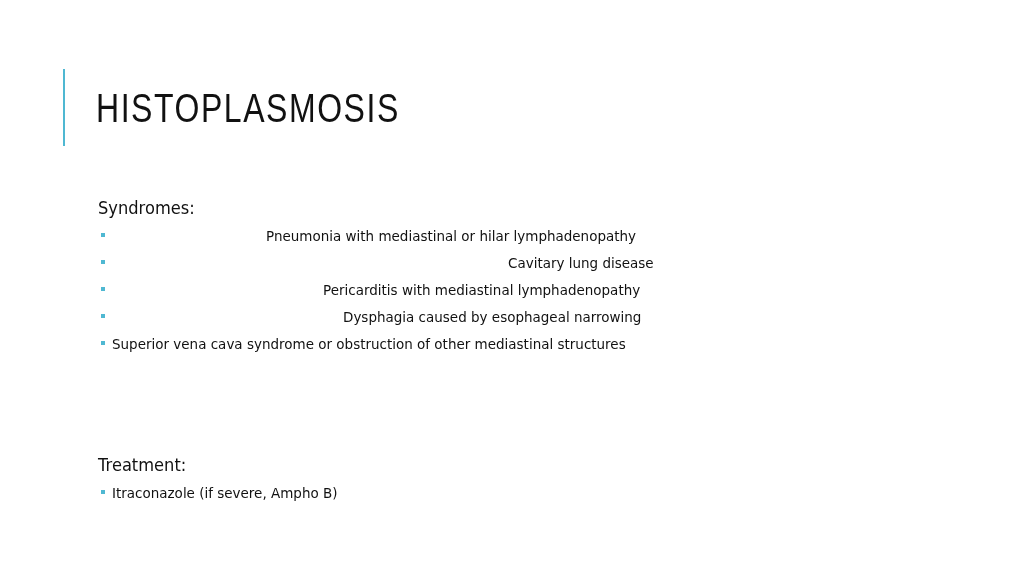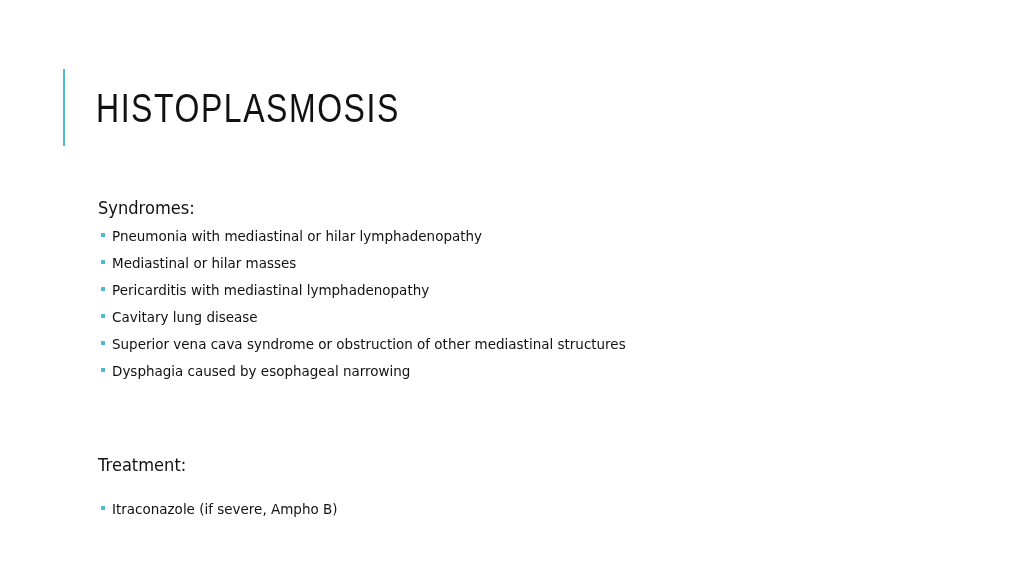--- a/index.html
+++ b/index.html
@@ -45,20 +45,21 @@
       white-space: nowrap;
       transform: scaleX(0.93);
       transform-origin: left top;
     }
     .list {
       position: absolute;
       left: 100px;
       margin: 0;
       padding: 0;
       list-style: none;
+      text-align: right;
     }
     .list li {
       position: relative;
       height: 27px;
       line-height: 18px;
       padding-left: 12px;
       font-family: "DejaVu Sans", sans-serif;
       font-size: 14.5px;
       color: #111111;
       white-space: nowrap;
@@ -81,24 +82,23 @@
 <body>
 
 <div class="accent-bar"></div>
 
 <div class="title">HISTOPLASMOSIS</div>
 
 <div class="section-heading" style="top:198px;">Syndromes:</div>
 
 <ul class="list" style="top:227px;">
   <li><span class="bullet"></span><span class="text">Pneumonia with mediastinal or hilar lymphadenopathy</span></li>
-  <li><span class="bullet"></span><span class="text">Mediastinal or hilar masses</span></li>
+  <li><span class="bullet"></span><span class="text">Cavitary lung disease</span></li>
   <li><span class="bullet"></span><span class="text">Pericarditis with mediastinal lymphadenopathy</span></li>
-  <li><span class="bullet"></span><span class="text">Cavitary lung disease</span></li>
+  <li><span class="bullet"></span><span class="text">Dysphagia caused by esophageal narrowing</span></li>
   <li><span class="bullet"></span><span class="text">Superior vena cava syndrome or obstruction of other mediastinal structures</span></li>
-  <li><span class="bullet"></span><span class="text">Dysphagia caused by esophageal narrowing</span></li>
 </ul>
 
 <div class="section-heading" style="top:455px;">Treatment:</div>
 
-<ul class="list" style="top:500px;">
+<ul class="list" style="top:484px;">
   <li><span class="bullet"></span><span class="text">Itraconazole (if severe, Ampho B)</span></li>
 </ul>
 
 </body></html>

